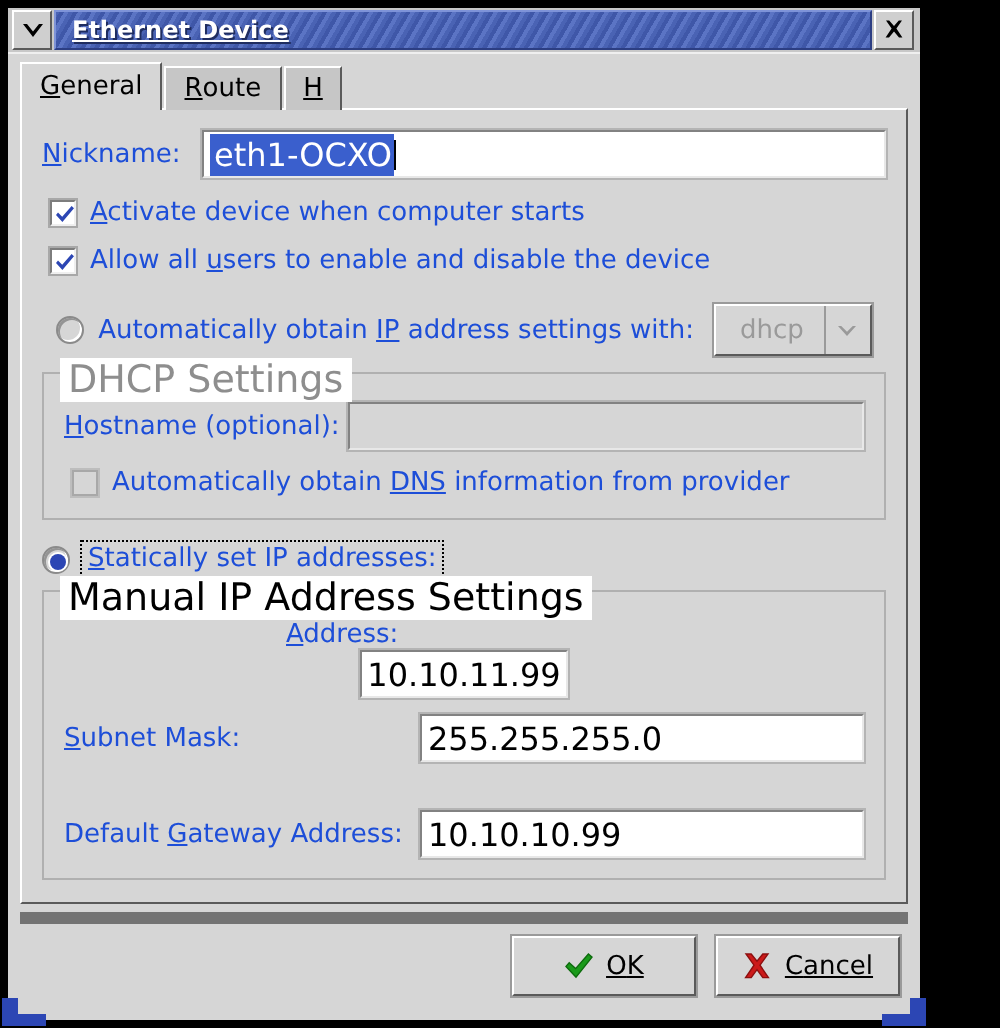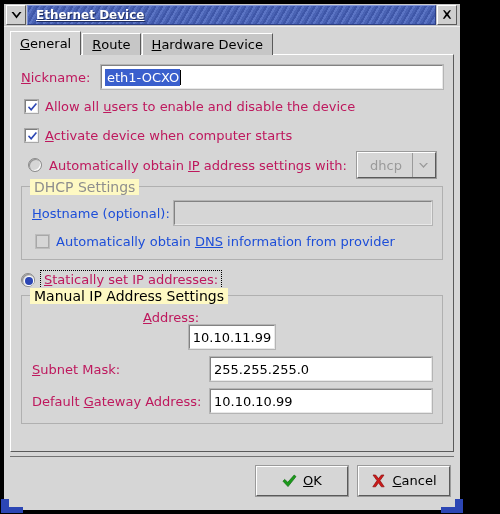--- a/index.html
+++ b/index.html
@@ -126,38 +126,38 @@
     border-left: 1px solid #ffffff;
     border-right: 1px solid #5a5a5a;
     border-bottom: 1px solid #5a5a5a;
     padding: 10px 10px 8px 10px;
   }
 
   
   .row { display: flex; align-items: center; }
 
   .lbl {
-    font-size: 13px; color: #be185d;
+    font-size: 13px; color: #1d4ed8;
     white-space: nowrap;
   }
   .lbl .mnem { text-decoration: underline; }
   .lbl.dim { color: #1d4ed8; }
   .lbl.dim .mnem { text-decoration: underline; }
 
   .entry {
     background: #ffffff;
     border-top: 1px solid #828282;
     border-left: 1px solid #828282;
     border-right: 1px solid #e8e8e8;
     border-bottom: 1px solid #e8e8e8;
     outline: 1px solid #b4b4b4;
     height: 24px;
     display: flex; align-items: center;
     padding: 0 3px;
-    font-size: 13px; color: #000;
+    font-size: 16px; color: #000;
     overflow: hidden;
     cursor: text;
   }
   .entry.dim { background: #d6d6d6; color: #8e8e8e; }
   .entry .sel {
     background: #3a5fcd;
     color: #ffffff;
     padding: 1px 1px 1px 2px;
   }
   .caret {
@@ -238,43 +238,44 @@
   .groupbox {
     position: relative;
     border: 1px solid #b0b0b0;
     border-top-color: #b0b0b0;
     margin-top: 8px;
     padding: 14px 10px 10px 10px;
   }
   .groupbox > .gb-title {
     position: absolute;
     top: -8px; left: 8px;
-    background: #fef9c3;
+    background: #ffffff;
     padding: 0 4px;
-    font-size: 14px;
+    font-size: 19px;
     color: #000;
   }
   .groupbox > .gb-title.dim { color: #8e8e8e; }
 
   
   .focusring {
     outline: 1px dotted #000;
     outline-offset: 1px;
     padding: 0 2px;
   }
 
   
   .actionarea {
     position: absolute;
     left: 6px; right: 6px; bottom: 6px;
     height: 48px;
-    border-top: 1px solid #737373;
+    border-top: 6px solid #737373;
     display: flex; align-items: center; justify-content: flex-end;
     gap: 10px;
     padding-right: 4px;
+    text-decoration: underline;
   }
   .btn {
     min-width: 92px; height: 30px;
     background: #d6d6d6;
     border-top: 1px solid #ffffff;
     border-left: 1px solid #ffffff;
     border-right: 1px solid #5a5a5a;
     border-bottom: 1px solid #5a5a5a;
     outline: 1px solid #9a9a9a;
     display: flex; align-items: center; justify-content: center;
@@ -341,52 +342,51 @@
           <div class="tab active">
             <span class="mnem">G</span>
               <span>eneral</span>
           </div>
           <div class="tab">
             <span class="mnem">R</span>
               <span>oute</span>
           </div>
           <div class="tab">
             <span class="mnem">H</span>
-              <span>ardware Device</span>
           </div>
         </div>
 
         <div class="tabpanel">
 
           <div class="row" style="margin-bottom:10px;">
             <div class="lbl" style="width:80px;">
               <span class="mnem">N</span><span>ickname:</span>
             </div>
             <div class="entry" style="flex:1 1 auto;" placeholder="">
               <span class="sel">eth1-OCXO</span>
                 <span class="caret"></span>
             </div>
+          </div>
+
+          <div class="row" style="margin-bottom:9px; padding-left:4px;">
+            <span class="cbox">
+              <svg width="13" height="13" viewBox="0 0 13 13">
+                <path d="M2 6.5 L3 5.2 L5.1 7.4 L9.8 2 L11 3.1 L5.2 10 Z" fill="#2c46b4"></path>
+              </svg>
+            </span>
+            <span class="lbl"><span></span><span class="mnem">A</span><span>ctivate device when computer starts</span></span>
           </div>
 
           <div class="row" style="margin-bottom:14px; padding-left:4px;">
             <span class="cbox">
               <svg width="13" height="13" viewBox="0 0 13 13">
                 <path d="M2 6.5 L3 5.2 L5.1 7.4 L9.8 2 L11 3.1 L5.2 10 Z" fill="#2c46b4"></path>
               </svg>
             </span>
             <span class="lbl"><span>Allow all </span><span class="mnem">u</span><span>sers to enable and disable the device</span></span>
-          </div>
-
-          <div class="row" style="margin-bottom:9px; padding-left:4px;">
-            <span class="cbox">
-              <svg width="13" height="13" viewBox="0 0 13 13">
-                <path d="M2 6.5 L3 5.2 L5.1 7.4 L9.8 2 L11 3.1 L5.2 10 Z" fill="#2c46b4"></path>
-              </svg>
-            </span>
-            <span class="lbl"><span></span><span class="mnem">A</span><span>ctivate device when computer starts</span></span>
           </div>
 
           <div class="row" style="margin-bottom:2px;justify-content:center;">
             <span class="radio"></span>
             <span class="lbl"><span>Automatically obtain </span><span class="mnem">IP</span><span> address settings with:</span></span>
             <span class="sep-v"></span>
             <span class="optionmenu">
               <span class="om-val">dhcp</span>
               <span class="om-sep"></span>
               <span class="om-arrow">
@@ -421,21 +421,21 @@
           <div class="groupbox">
             <span class="gb-title">Manual IP Address Settings</span>
 
             <div class="row" style="margin-bottom:8px;flex-direction:column;">
               <span class="lbl" style="width:178px;"><span></span><span class="mnem">A</span><span>ddress:</span></span>
               <span class="entry" style="flex:1 1 auto;" placeholder="">
                 <span>10.10.11.99</span>
               </span>
             </div>
 
-            <div class="row" style="margin-bottom:8px;">
+            <div class="row" style="margin-bottom:24px;">
               <span class="lbl" style="width:178px;"><span></span><span class="mnem">S</span><span>ubnet Mask:</span></span>
               <span class="entry" style="flex:1 1 auto;" placeholder="">
                 <span>255.255.255.0</span>
               </span>
             </div>
 
             <div class="row">
               <span class="lbl" style="width:178px;"><span>Default </span><span class="mnem">G</span><span>ateway Address:</span></span>
               <span class="entry" style="flex:1 1 auto;" placeholder="">
                 <span>10.10.10.99</span>

